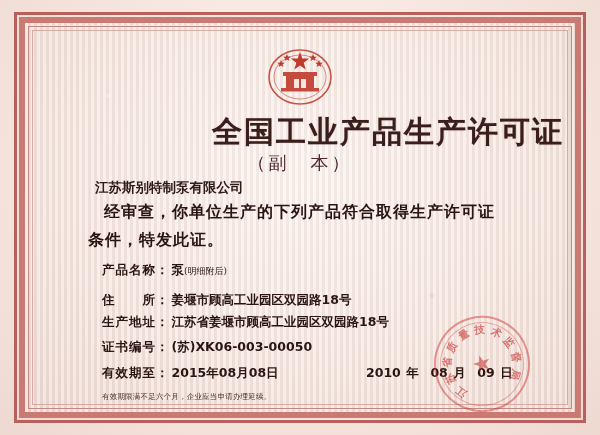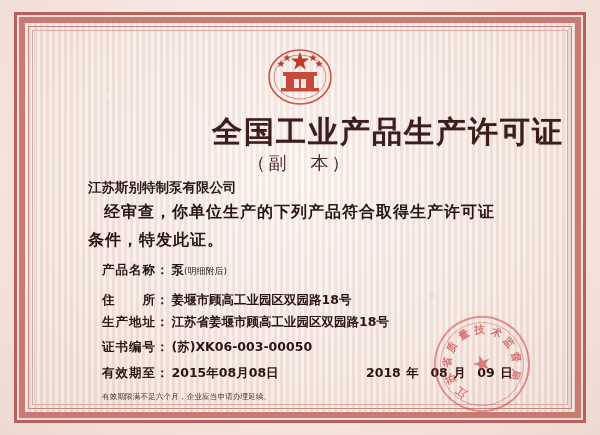--- a/index.html
+++ b/index.html
@@ -110,20 +110,21 @@
     letter-spacing: 3px;
   }
 
   .company {
     position: absolute;
     top: 145px;
     left: 52px;
     font-size: 13.5px;
     font-weight: bold;
     color: #2e1a18;
+    padding-left: 7px;
   }
 
   .body-line1 {
     position: absolute;
     top: 168px;
     left: 68px;
     font-size: 16px;
     font-weight: bold;
     color: #2a1512;
     letter-spacing: 1px;
@@ -303,21 +304,21 @@
 
     <div class="field f-certno">
       <span class="label">证书编号：</span><span class="value">(苏)XK06-003-00050</span>
     </div>
 
     <div class="field f-valid">
       <span class="label">有效期至：</span><span class="value">2015年08月08日</span>
     </div>
 
     <div class="date-line">
-      <span class="num">2018</span>
+      <span class="num">2010</span>
       <span>年</span>
       &nbsp;<span class="num">08</span>
       <span>月</span>
       &nbsp;<span class="num">09</span>
       <span>日</span>
     </div>
 
     <div class="footnote">有效期限满不足六个月，企业应当申请办理延续。</div>
 
     <div class="seal">

